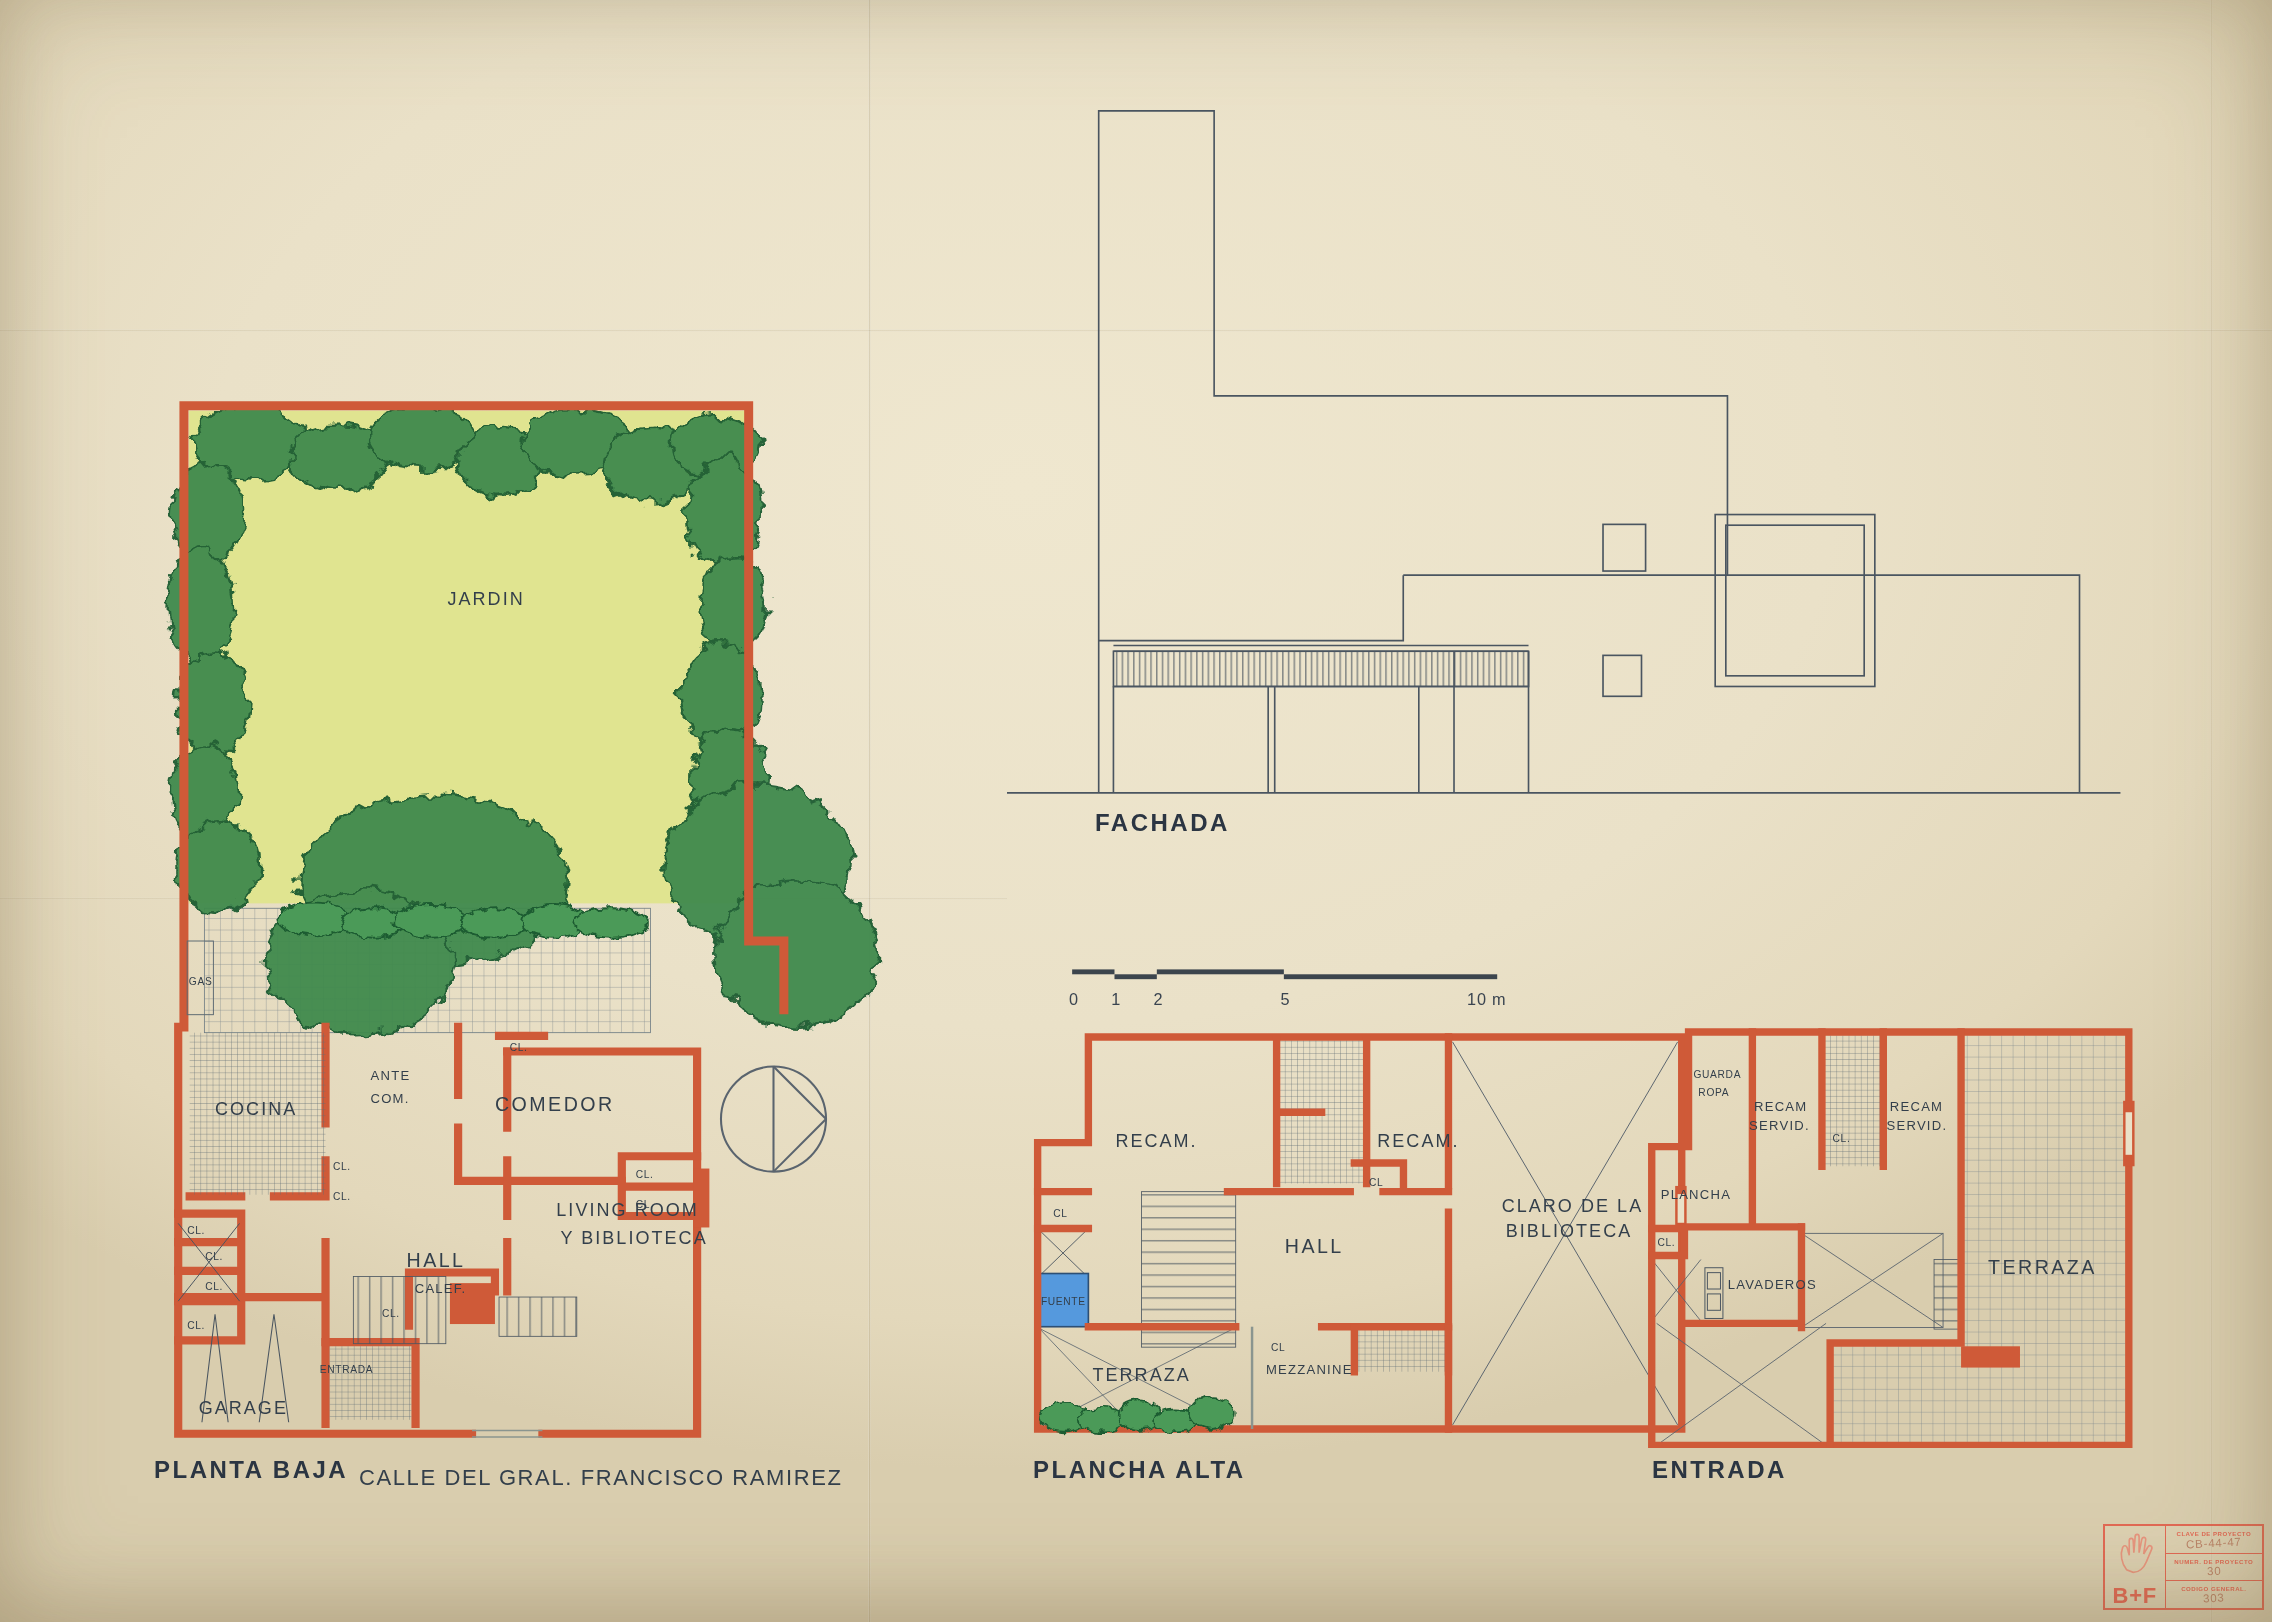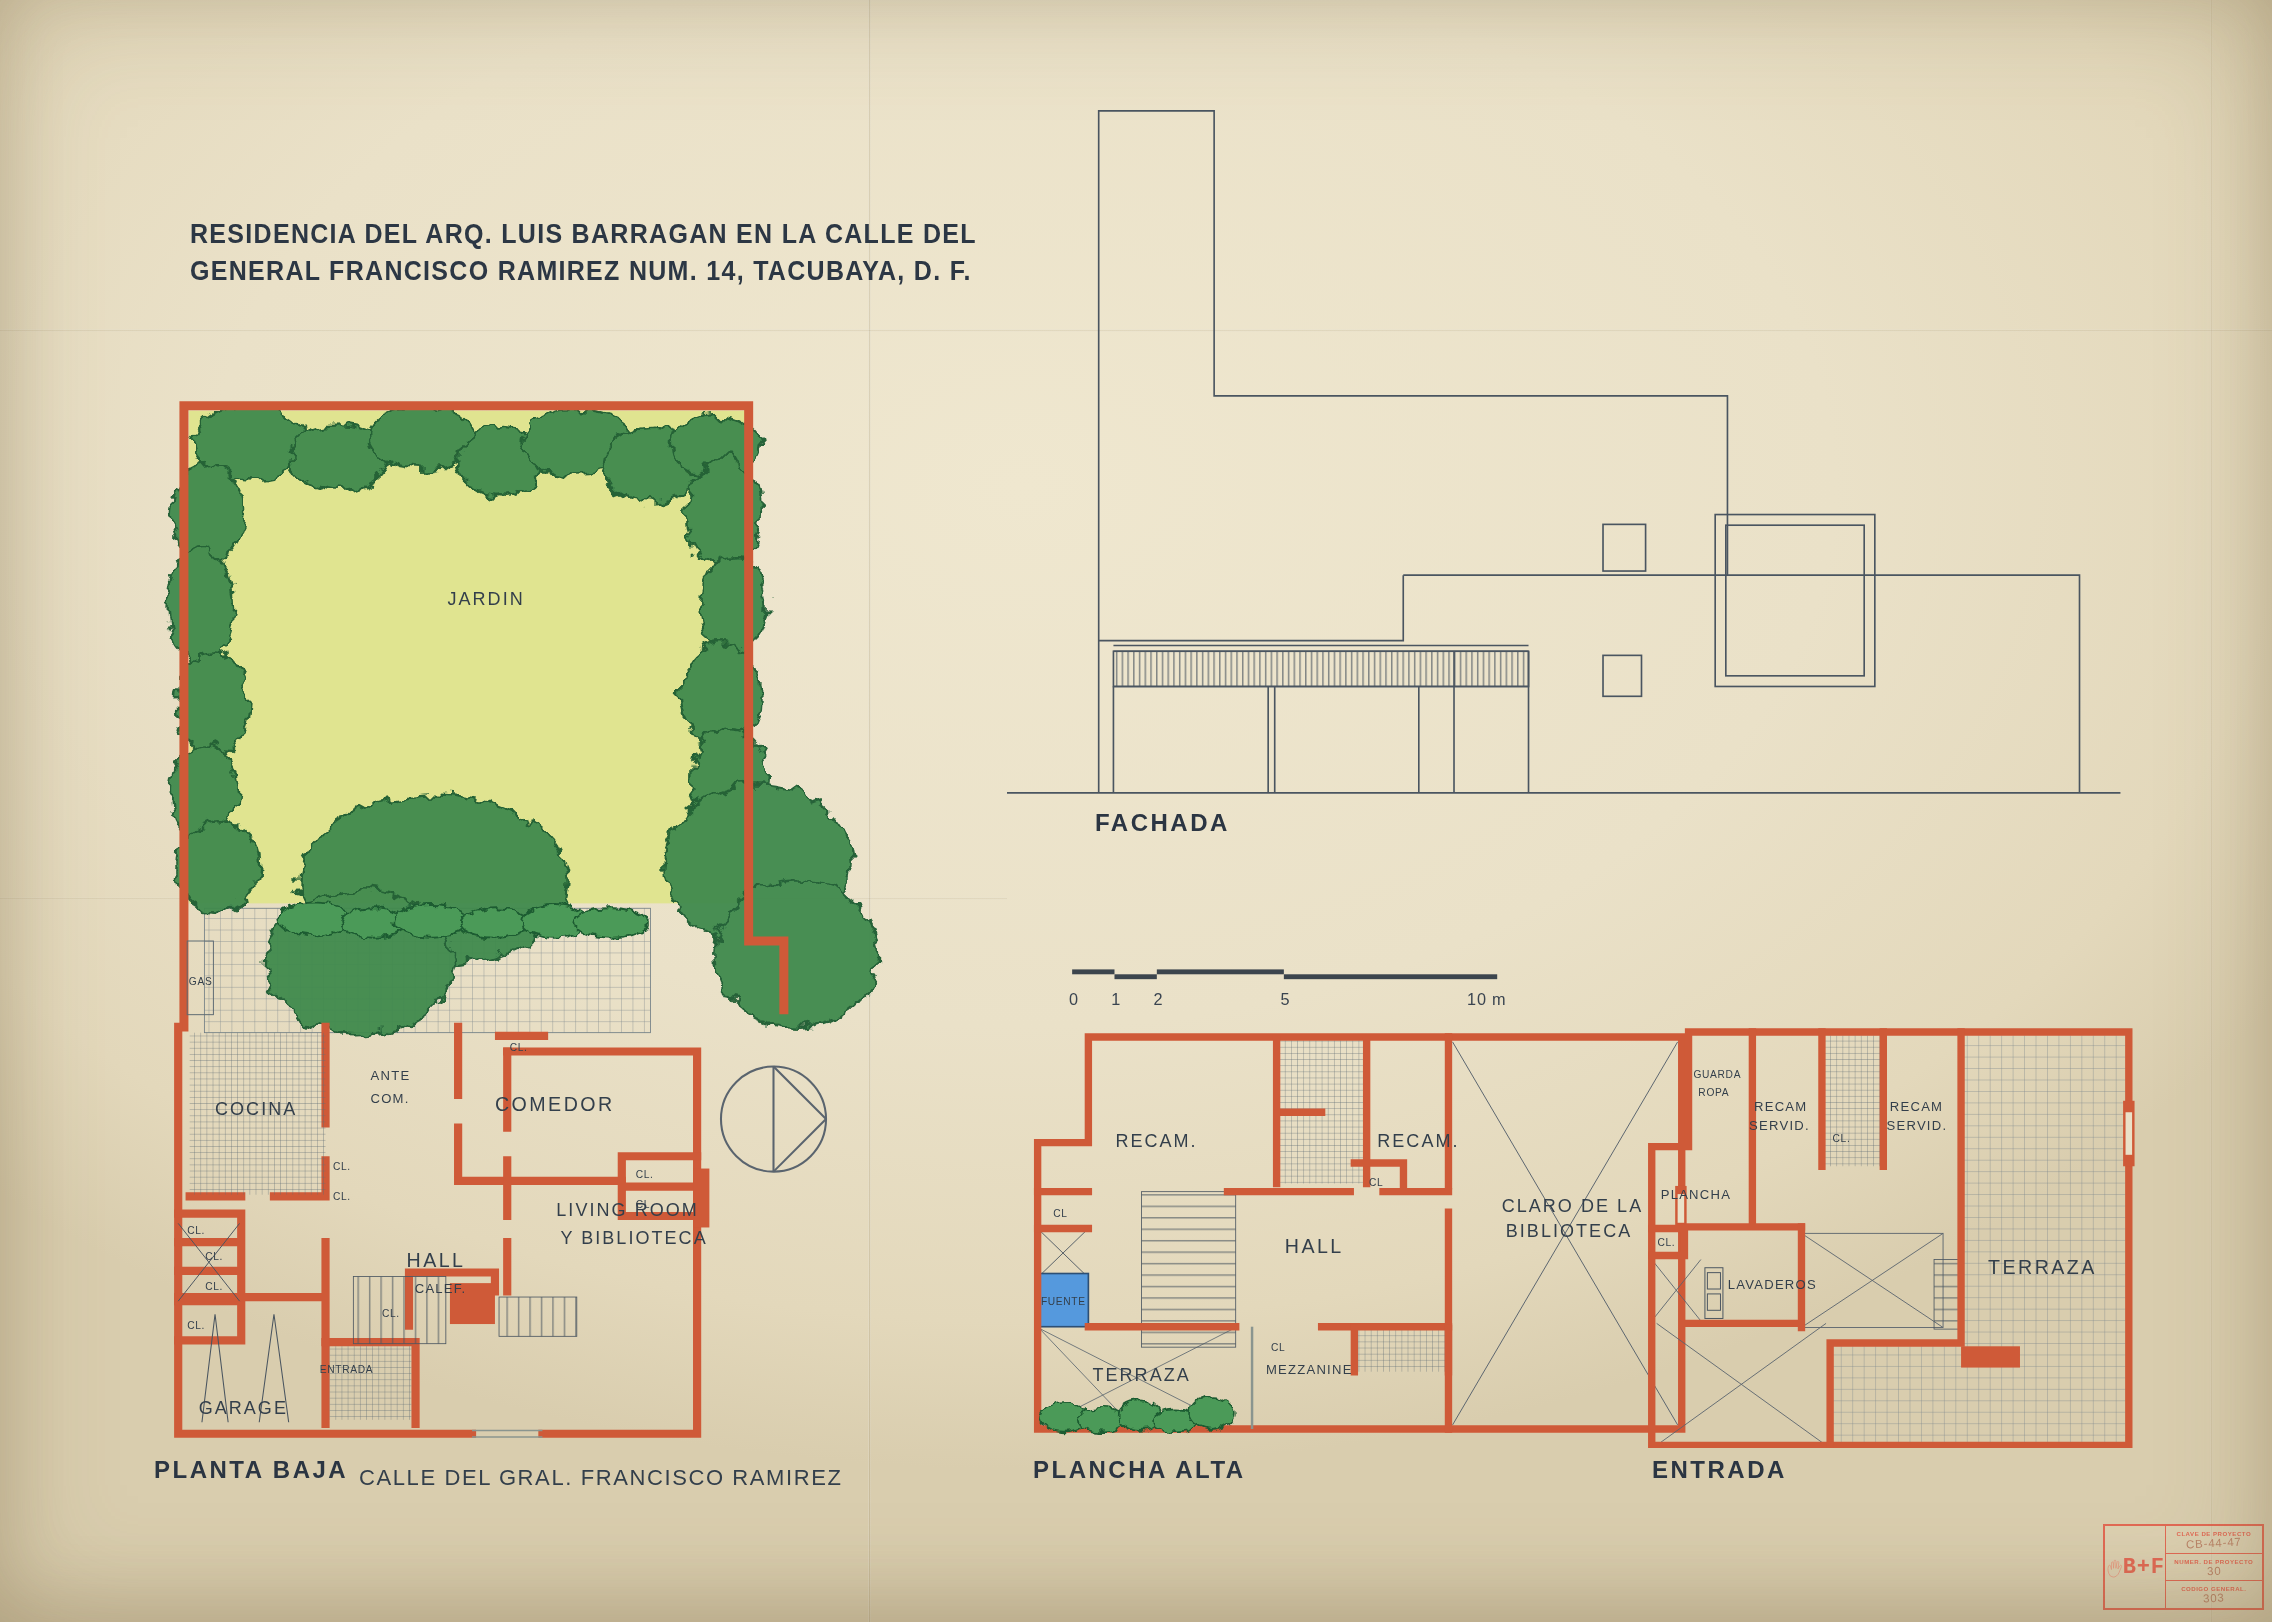--- a/index.html
+++ b/index.html
@@ -18,21 +18,21 @@
   .street{font-size:22px;letter-spacing:1.6px;color:#333f4b;}
   svg text{font-family:"Liberation Sans",sans-serif;fill:#333f4b;}
   .t-room{font-size:22px;letter-spacing:2.5px;}
   .t-room-b{font-size:24px;letter-spacing:3px;}
   .t-sm{font-size:16px;letter-spacing:1.5px;}
   .t-tiny{font-size:12.5px;letter-spacing:.8px;}
   .t-num{font-size:20px;letter-spacing:1px;fill:#3a4450;}
   
   #stamp{position:absolute;left:2103px;top:1524px;width:157px;height:82px;
     border:2px solid #e2614d;display:flex;opacity:.92;background:rgba(240,225,200,.15);}
-  #stamp .left{width:38%;border-right:1.6px solid #e2614d;display:flex;flex-direction:row;align-items:center;justify-content:space-between;padding:2.5px 0 0.8px;font-family:Liberation Mono, monospace;}
+  #stamp .left{width:38%;border-right:1.6px solid #e2614d;display:flex;flex-direction:column;align-items:center;justify-content:space-between;padding:2.5px 0 0.8px;}
   #stamp .logo{font-size:22px;font-weight:bold;color:#e2614d;letter-spacing:0.8px;line-height:1;}
   #stamp .right{flex:1;display:flex;flex-direction:column;}
   #stamp .row{flex:1;border-bottom:1.6px solid #e2614d;display:flex;flex-direction:column;align-items:center;justify-content:center;overflow:hidden;}
   #stamp .row:last-child{border-bottom:none;}
   #stamp .row .rl{font-size:6.1px;font-weight:bold;letter-spacing:0.5px;color:#e2614d;}
   #stamp .row .rv{font-size:11.5px;color:#b97f63;transform:rotate(-3deg);letter-spacing:0.8px;}
 </style>
 </head>
 <body>
 
@@ -64,24 +64,20 @@
         <feTurbulence type="fractalNoise" baseFrequency="0.045" numOctaves="3" seed="8" result="n"></feTurbulence>
         <feDisplacementMap in="SourceGraphic" in2="n" scale="26" xChannelSelector="R" yChannelSelector="G"></feDisplacementMap>
       </filter>
       <filter id="rough2" x="-30%" y="-30%" width="160%" height="160%">
         <feTurbulence type="fractalNoise" baseFrequency="0.09" numOctaves="2" seed="4" result="n"></feTurbulence>
         <feDisplacementMap in="SourceGraphic" in2="n" scale="12" xChannelSelector="R" yChannelSelector="G"></feDisplacementMap>
       </filter>
     </defs>
   </svg>
 
-  <div class="lbl" style="left:190px;top:219px;">
-    <div class="title-line">RESIDENCIA DEL ARQ. LUIS BARRAGAN EN LA CALLE DEL</div>
-    <div class="title-line" style="margin-top:8.2px;">GENERAL FRANCISCO RAMIREZ NUM. 14, TACUBAYA, D. F.</div>
-  </div>
 
   <svg style="position:absolute;left:1007px;top:78px;" width="1138" height="729" viewBox="0 0 1390 890">
     <g stroke="#4a5560" stroke-width="2" fill="none">
       <line x1="0" y1="873" x2="1360" y2="873"></line>
       <path d="M112 873 V40 H253 V388 H880 V607 M484 607 H1310 V873 M484 607 V687 H112"></path>
 
       <g>
         <line x1="130" y1="693" x2="637" y2="693"></line>
         <line x1="130" y1="700" x2="637" y2="700"></line>
         <rect x="130" y="700" width="507" height="43" fill="url(#fenceV)"></rect>

